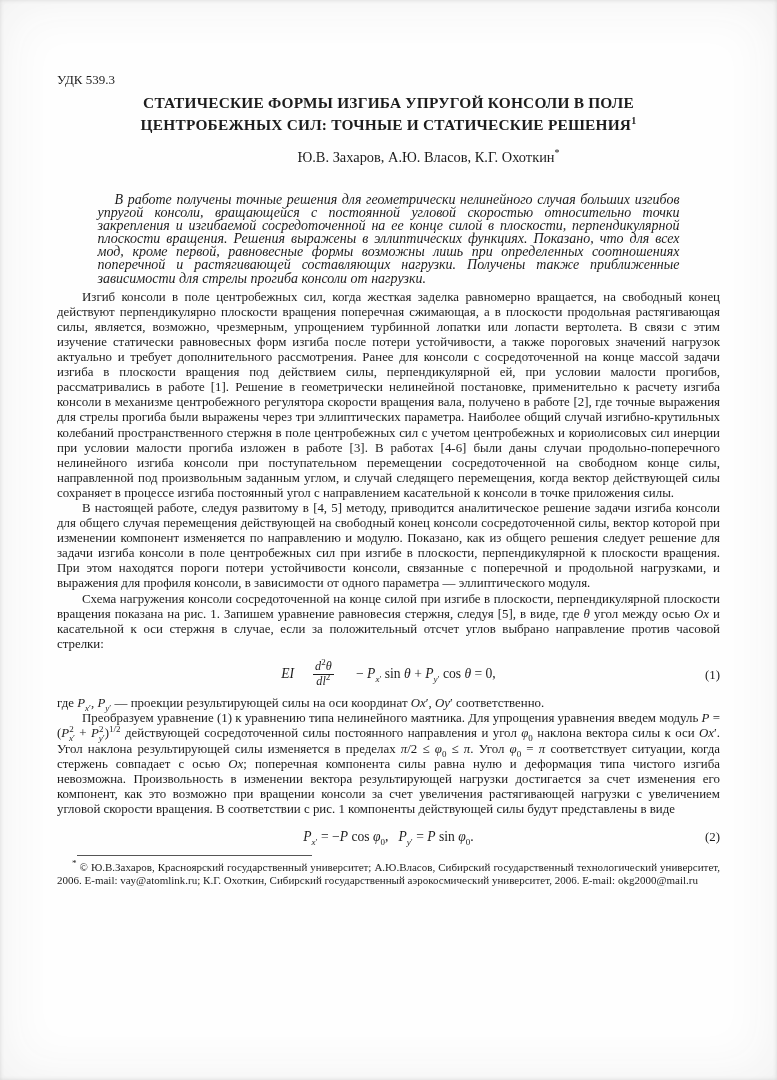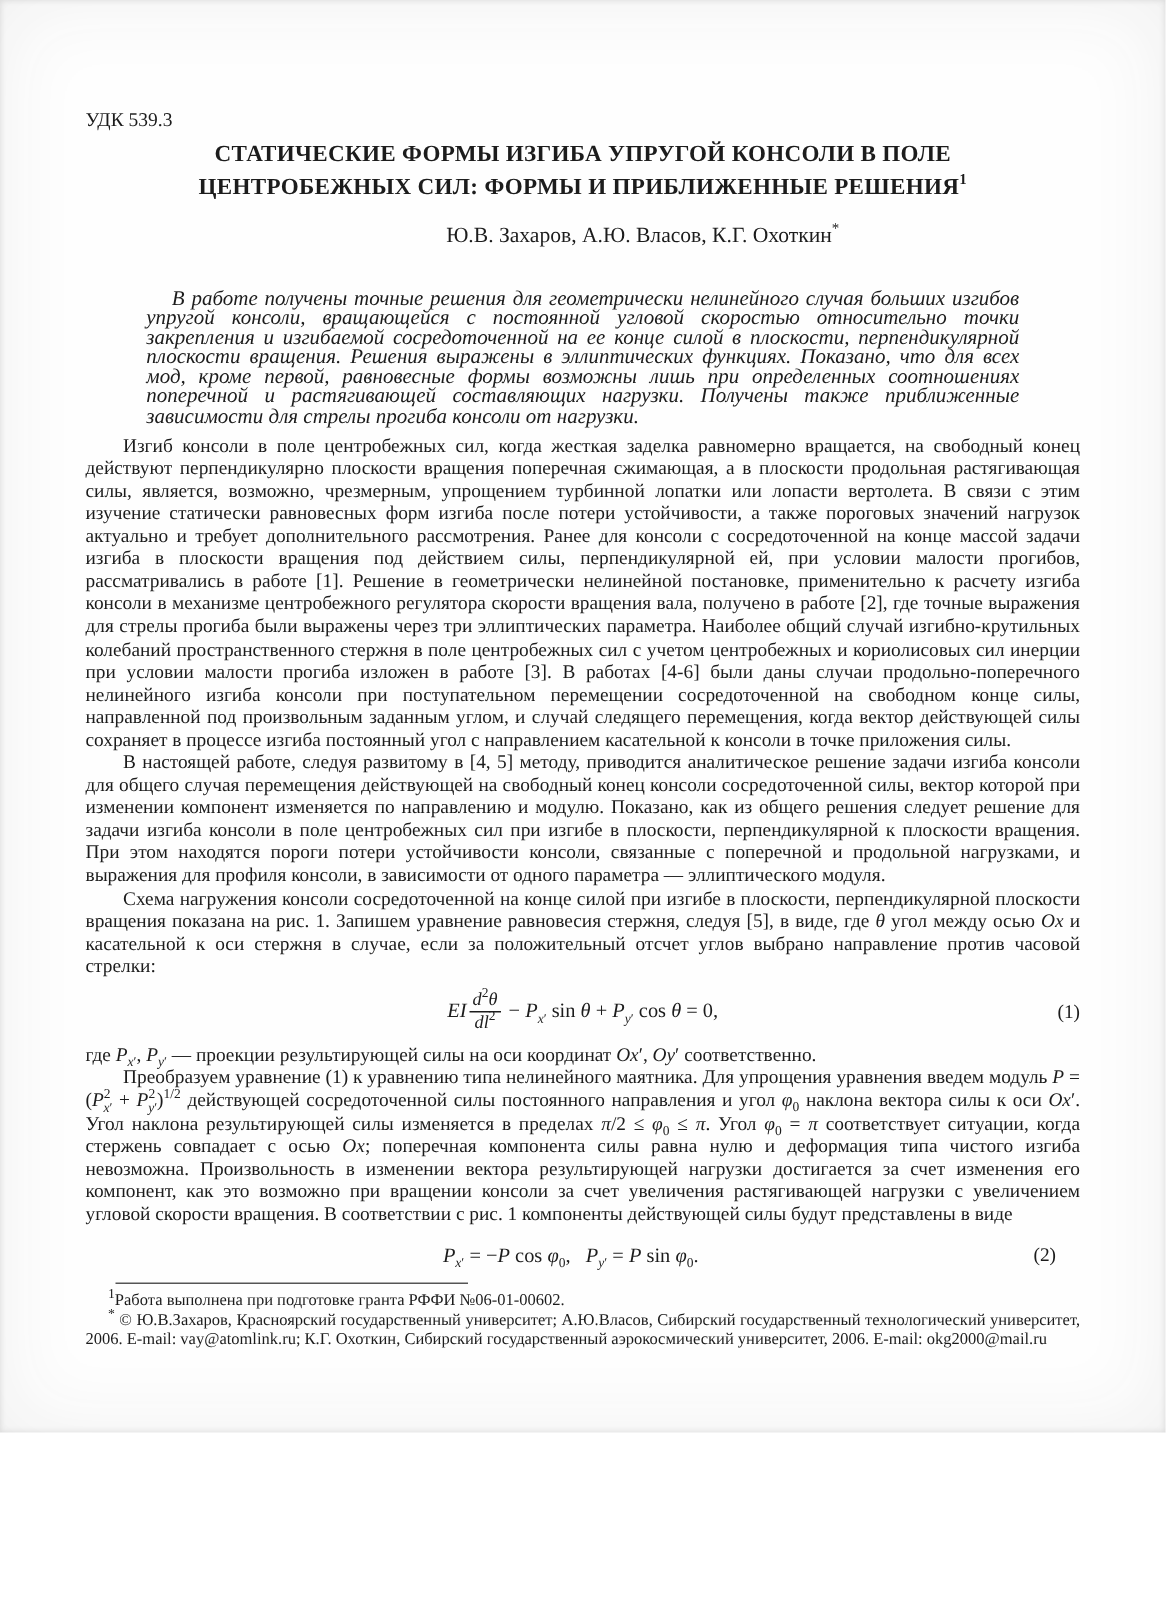--- a/index.html
+++ b/index.html
@@ -1,19 +1,19 @@
 <!DOCTYPE html>
 <html lang="ru"><head>
 <meta charset="utf-8">
 <style>
   html, body { margin: 0; padding: 0; background: #ffffff; }
   .page {
     position: relative;
     width: 777px;
-    height: 955px;
+    height: 1080px;
     box-sizing: border-box;
     margin: 0 auto;
     background: #fefefe;
     color: #1c1c1c;
     font-family: "Liberation Serif", "DejaVu Serif", serif;
     padding: 0 57px;
     overflow: hidden;
     box-shadow: inset 0 0 55px rgba(60,60,60,0.07), inset 0 0 4px rgba(80,80,80,0.18);
   }
   .udk {
@@ -69,37 +69,37 @@
     text-align: center;
     margin: 9px 0 7px 0;
     font-size: 13.6px;
     text-decoration: underline;
   }
   .eq-row .eq-math { display: inline-block; }
   .frac {
     display: inline-flex;
     flex-direction: column;
     vertical-align: middle;
-    margin: 0 2px;
+    margin: 0 19px;
     transform: translateY(-1px);
   }
   .frac .num, .frac .den {
     font-size: 12.2px;
     line-height: 1.12;
     padding: 0 2px;
   }
   .frac .num { border-bottom: 1px solid #1c1c1c; }
   .eq-num {
     position: absolute;
     right: 0;
     top: 50%;
     transform: translateY(-50%);
     font-size: 12.9px;
   }
-  .eq-plain { margin: 12px 16px 10px 0; }
+  .eq-plain { margin: 12px 0 10px 0; }
   .footnotes { margin-top: 10px; }
   .footnote-rule {
     width: 235px;
     margin-left: 20px;
     border: 0;
     border-top: 1.4px solid #555;
     margin-bottom: 5px;
   }
   .footnotes p {
     margin: 0;
@@ -118,21 +118,21 @@
 </style>
 </head>
 <body>
 
 <div class="page">
 
   <div class="udk">УДК 539.3</div>
 
   <div class="title">
     <span>СТАТИЧЕСКИЕ ФОРМЫ ИЗГИБА УПРУГОЙ КОНСОЛИ В ПОЛЕ</span><br>
-    <span>ЦЕНТРОБЕЖНЫХ СИЛ: ФОРМЫ И ПРИБЛИЖЕННЫЕ РЕШЕНИЯ</span><sup>1</sup>
+    <span>ЦЕНТРОБЕЖНЫХ СИЛ: ТОЧНЫЕ И СТАТИЧЕСКИЕ РЕШЕНИЯ</span><sup>1</sup>
   </div>
 
   <div class="authors">
     <span>Ю.В. Захаров, А.Ю. Власов, К.Г. Охоткин</span><sup>*</sup>
   </div>
 
   <div class="abstract">В работе получены точные решения для геометрически нелинейного случая больших изгибов упругой консоли, вращающейся с постоянной угловой скоростью относительно точки закрепления и изгибаемой сосредоточенной на ее конце силой в плоскости, перпендикулярной плоскости вращения. Решения выражены в эллиптических функциях. Показано, что для всех мод, кроме первой, равновесные формы возможны лишь при определенных соотношениях поперечной и растягивающей составляющих нагрузки. Получены также приближенные зависимости для стрелы прогиба консоли от нагрузки.</div>
 
   <div class="bodytext">
     <p>Изгиб консоли в поле центробежных сил, когда жесткая заделка равномерно вращается, на свободный конец действуют перпендикулярно плоскости вращения поперечная сжимающая, а в плоскости продольная растягивающая силы, является, возможно, чрезмерным, упрощением турбинной лопатки или лопасти вертолета. В связи с этим изучение статически равновесных форм изгиба после потери устойчивости, а также пороговых значений нагрузок актуально и требует дополнительного рассмотрения. Ранее для консоли с сосредоточенной на конце массой задачи изгиба в плоскости вращения под действием силы, перпендикулярной ей, при условии малости прогибов, рассматривались в работе [1]. Решение в геометрически нелинейной постановке, применительно к расчету изгиба консоли в механизме центробежного регулятора скорости вращения вала, получено в работе [2], где точные выражения для стрелы прогиба были выражены через три эллиптических параметра. Наиболее общий случай изгибно-крутильных колебаний пространственного стержня в поле центробежных сил с учетом центробежных и кориолисовых сил инерции при условии малости прогиба изложен в работе [3]. В работах [4-6] были даны случаи продольно-поперечного нелинейного изгиба консоли при поступательном перемещении сосредоточенной на свободном конце силы, направленной под произвольным заданным углом, и случай следящего перемещения, когда вектор действующей силы сохраняет в процессе изгиба постоянный угол с направлением касательной к консоли в точке приложения силы.</p>
@@ -153,18 +153,17 @@
     <p>Преобразуем уравнение (1) к уравнению типа нелинейного маятника. Для упрощения уравнения введем модуль <i>P</i> = (<i>P</i><sup>2</sup><sub><i>x</i>′</sub> + <i>P</i><sup>2</sup><sub><i>y</i>′</sub>)<sup>1/2</sup> действующей сосредоточенной силы постоянного направления и угол <i>φ</i><sub>0</sub> наклона вектора силы к оси <i>Ox</i>′. Угол наклона результирующей силы изменяется в пределах <i>π</i>/2 ≤ <i>φ</i><sub>0</sub> ≤ <i>π</i>. Угол <i>φ</i><sub>0</sub> = <i>π</i> соответствует ситуации, когда стержень совпадает с осью <i>Ox</i>; поперечная компонента силы равна нулю и деформация типа чистого изгиба невозможна. Произвольность в изменении вектора результирующей нагрузки достигается за счет изменения его компонент, как это возможно при вращении консоли за счет увеличения растягивающей нагрузки с увеличением угловой скорости вращения. В соответствии с рис. 1 компоненты действующей силы будут представлены в виде</p>
 
     <div class="eq-row eq-plain">
       <span class="eq-math"><i>P</i><sub><i>x</i>′</sub> = −<i>P</i> cos <i>φ</i><sub>0</sub>,&nbsp;&nbsp;&nbsp;<i>P</i><sub><i>y</i>′</sub> = <i>P</i> sin <i>φ</i><sub>0</sub>.</span>
       <span class="eq-num">(2)</span>
     </div>
   </div>
 
   <div class="footnotes">
     <hr class="footnote-rule">
-    <p><sup>1</sup>Работа выполнена при подготовке гранта РФФИ №06-01-00602.</p>
     <p><sup>*</sup> © Ю.В.Захаров, Красноярский государственный университет; А.Ю.Власов, Сибирский государственный технологический университет, 2006. E-mail: vay@atomlink.ru; К.Г. Охоткин, Сибирский государственный аэрокосмический университет, 2006. E-mail: okg2000@mail.ru</p>
   </div>
 
 
 </div>
 
 </body></html>

